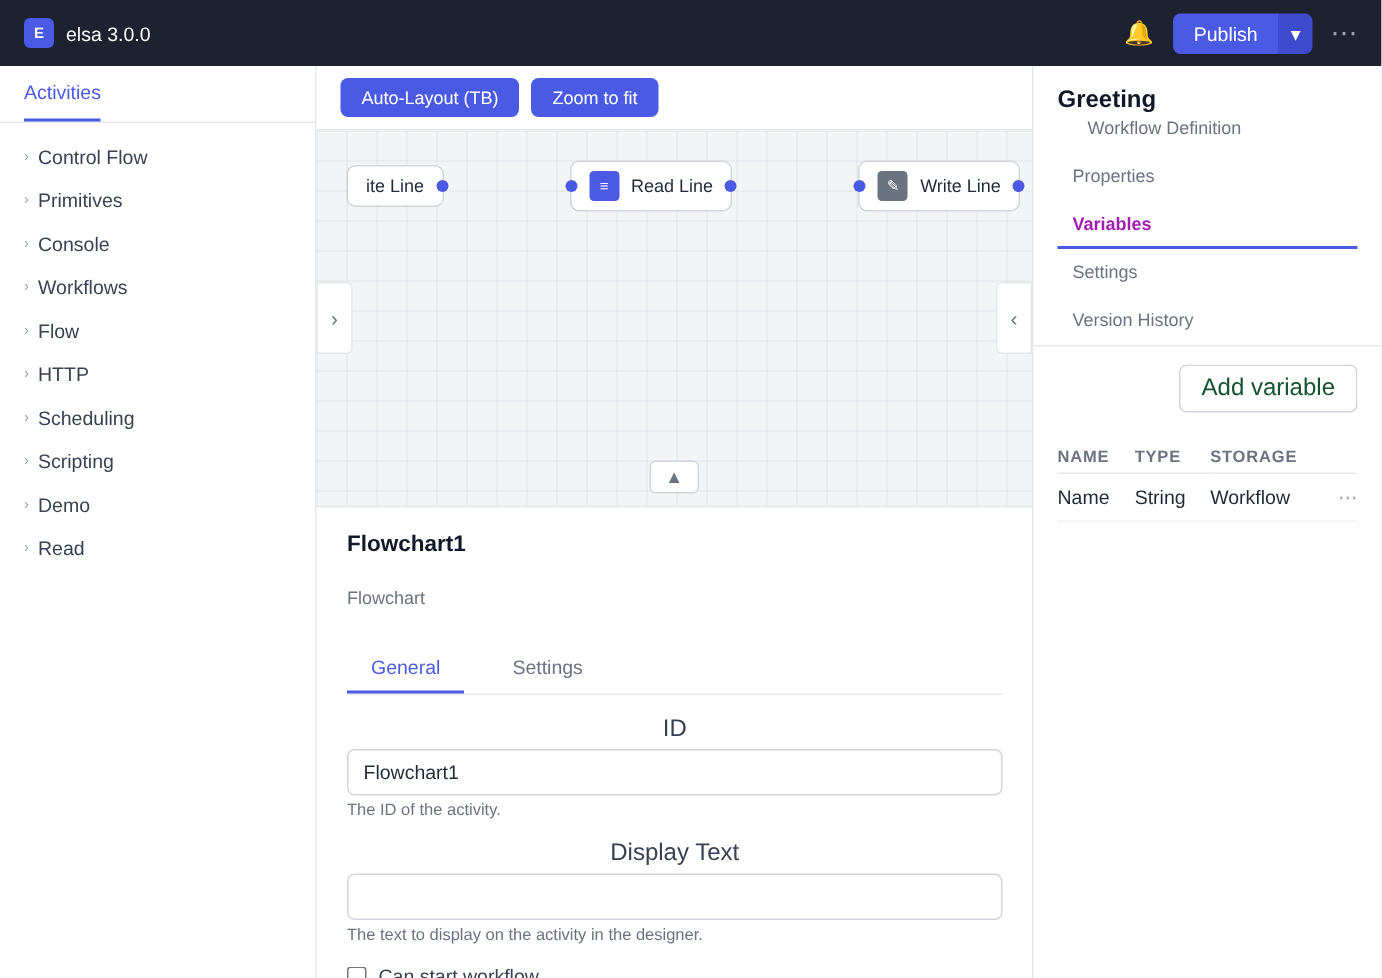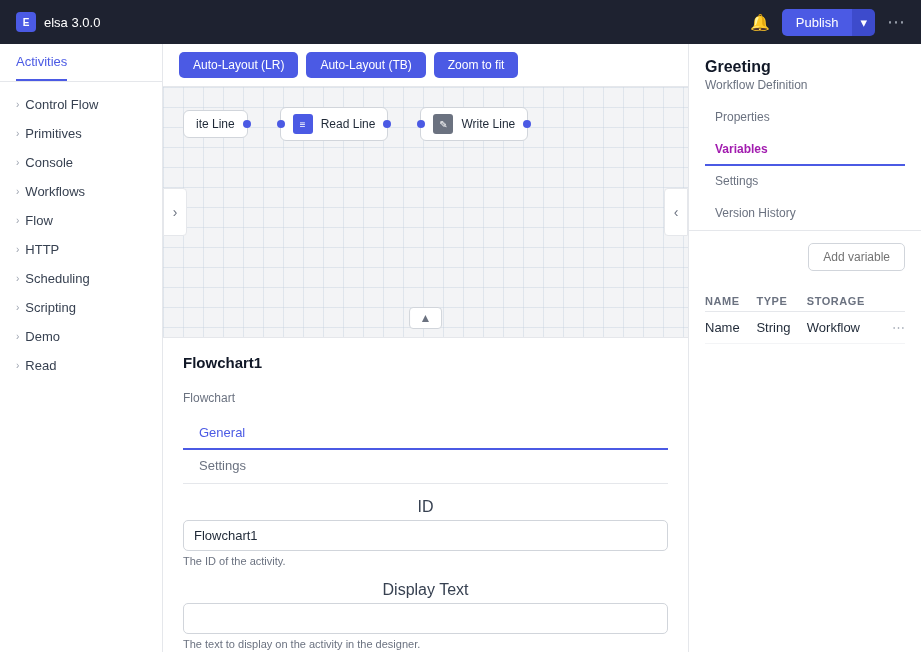--- a/index.html
+++ b/index.html
@@ -43,21 +43,21 @@
 
     
     .main-layout {
       display: flex;
       flex: 1;
       overflow: hidden;
     }
 
     
     .sidebar {
-      width: 163px;
+      width: 211px;
       background: white;
       border-right: 1px solid #e5e7eb;
       display: flex;
       flex-direction: column;
       flex-shrink: 0;
       overflow-y: auto;
     }
     .sidebar-tabs {
       border-bottom: 1px solid #e5e7eb;
       padding: 0 16px;
@@ -119,21 +119,21 @@
         linear-gradient(90deg, rgba(203,213,225,0.5) 1px, transparent 1px);
       background-size: 20px 20px;
       position: relative;
     }
     .canvas-nodes {
       position: absolute;
       top: 20px;
       left: 0;
       display: flex;
       align-items: center;
-      gap: 32px;
+      gap: 84px;
       padding-left: 20px;
     }
     .canvas-node {
       background: white;
       border: 1px solid #d1d5db;
       border-radius: 6px;
       padding: 6px 12px;
       display: flex;
       align-items: center;
       gap: 8px;
@@ -201,21 +201,21 @@
     .bottom-panel {
       background: white;
       border-top: 1px solid #e5e7eb;
       padding: 16px 20px;
       overflow-y: auto;
       height: 315px;
       flex-shrink: 0;
     }
     .bottom-panel-title { font-size: 15px; font-weight: 600; color: #111827; }
     .bottom-panel-subtitle { font-size: 12px; color: #6b7280; margin-top: 20px; }
-    .bottom-panel-tabs { display: flex; gap: 0; margin-top: 12px; border-bottom: 1px solid #e5e7eb; flex-direction: column; }
+    .bottom-panel-tabs { display: flex; gap: 16px; margin-top: 24px; border-bottom: 1px solid #e5e7eb; }
     .bottom-tab {
       padding: 8px 16px;
       font-size: 13px;
       cursor: pointer;
       color: #6b7280;
       border-bottom: 2px solid transparent;
     }
     .bottom-tab.active {
       color: #4b5ae4;
       border-bottom: 2px solid #4b5ae4;
@@ -240,21 +240,21 @@
       width: 233px;
       background: white;
       border-left: 1px solid #e5e7eb;
       display: flex;
       flex-direction: column;
       flex-shrink: 0;
       overflow-y: auto;
     }
     .right-panel-header { padding: 14px 16px 0; }
     .right-panel-title { font-size: 16px; font-weight: 600; color: #111827; }
-    .right-panel-subtitle { font-size: 12px; color: #6b7280; margin-top: 2px; }
+    .right-panel-subtitle { font-size: 12px; color: #6b7280; margin-top: 2px; margin-left: 20px; }
     .right-panel-tabs {
       display: flex;
       border-bottom: 1px solid #e5e7eb;
       padding: 0 16px;
       margin-top: 10px;
       flex-direction: column;
     }
     .right-tab {
       padding: 8px 10px;
       font-size: 12px;
@@ -267,23 +267,23 @@
       color: #a21caf;
       border-bottom: 2px solid #4b5ae4;
       font-weight: bold;
     }
     .right-panel-content { padding: 12px 16px; flex: 1; }
     .add-var-btn {
       background: white;
       border: 1px solid #d1d5db;
       border-radius: 5px;
       padding: 6px 14px;
-      font-size: 12px;
-      cursor: pointer;
-      color: #737373;
+      font-size: 16px;
+      cursor: pointer;
+      color: #14532d;
       font-weight: 500;
       float: right;
       margin-bottom: 12px;
     }
     .var-table { width: 100%; border-collapse: collapse; margin-top: 8px; }
     .var-table th {
       text-align: left;
       font-size: 11px;
       font-weight: 600;
       color: #6b7280;
@@ -366,21 +366,20 @@
       <div class="sidebar-item">
         <span class="sidebar-item-chevron">›</span>
         <span>Read</span>
       </div>
     </div>
   </div>
 
   <div style="flex:1; display:flex; flex-direction:column; overflow:hidden;">
 
     <div class="canvas-toolbar">
-      <button class="toolbar-btn">Auto-Layout (LR)</button>
       <button class="toolbar-btn">Auto-Layout (TB)</button>
       <button class="toolbar-btn">Zoom to fit</button>
     </div>
 
     <div class="canvas-wrapper">
       <div class="canvas-grid">
 
         <div class="canvas-nodes">
           <div class="canvas-node">
             <span class="node-port port-right"></span>

